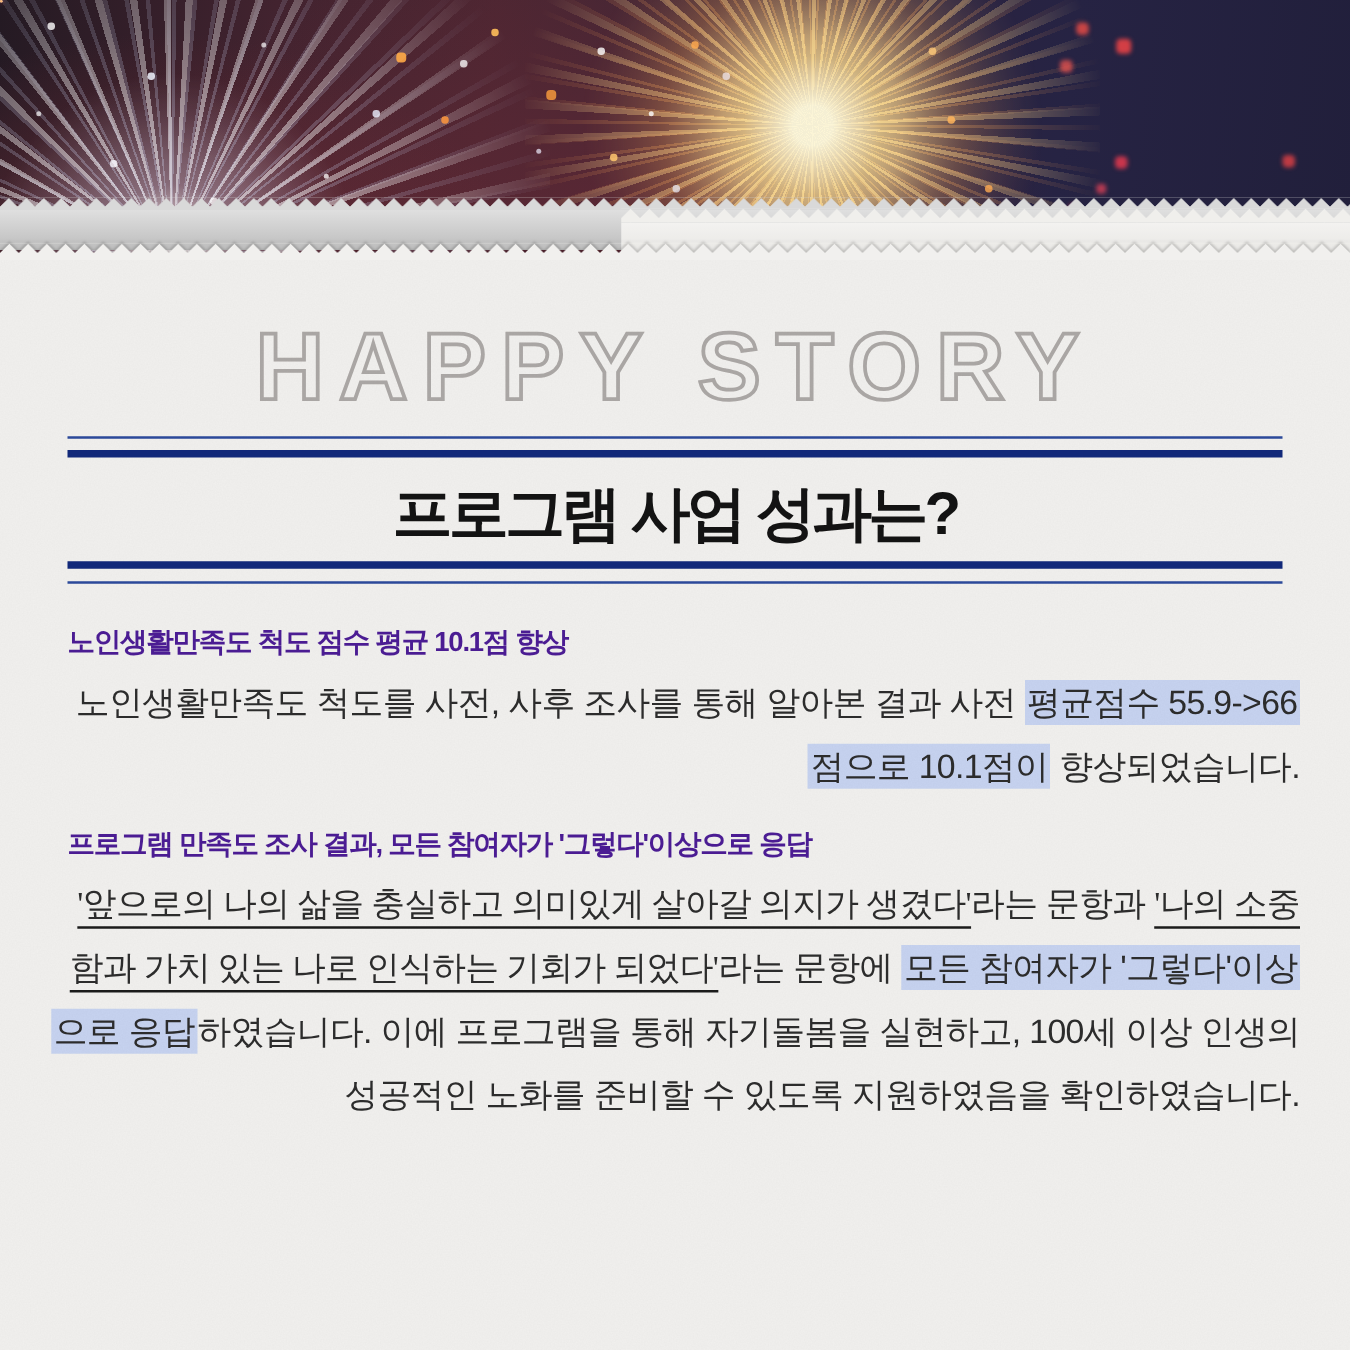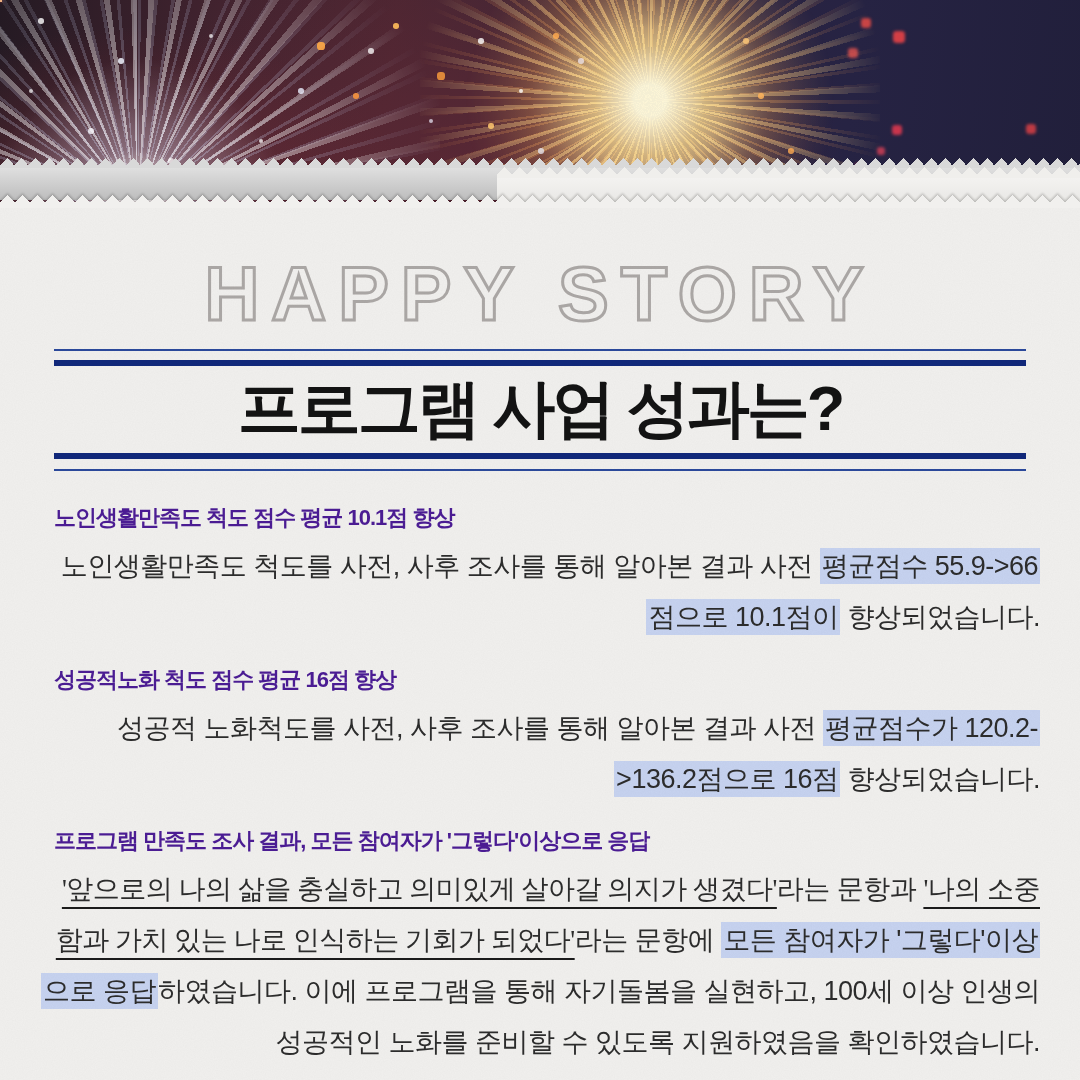--- a/index.html
+++ b/index.html
@@ -101,22 +101,22 @@
     font-size:76px;font-weight:700;letter-spacing:12px;
     color:transparent;-webkit-text-stroke:3px #aca8a6;
   }
   .rule{margin:0 54px;}
   .rule .thin{height:2px;background:#2c4a9c;}
   .rule .thick{height:6px;background:#12297b;}
   .rule-top{margin-top:12px;}
   .rule-top .thick{margin-top:9px;}
   .rule-bottom .thin{margin-top:10px;}
   .title{
-    margin:8px 20px 10px;text-align:center;
-    font-size:63px;font-weight:900;letter-spacing:-3px;color:#141414;
+    margin:20px 20px 10px;text-align:center;
+    font-size:48px;font-weight:900;letter-spacing:-3px;color:#141414;
     line-height:1.1;
   }
 
   .sections{padding:10px 40px 0;}
   .section .heading{
     margin:22px 0 8px 14px;
     font-size:22px;font-weight:700;color:#4c1d95;letter-spacing:-1px;
   }
   .section .body{
     margin:0 0 12px 0;
@@ -173,24 +173,20 @@
       <div class="thick"></div>
       <div class="thin"></div>
     </div>
 
     <div class="sections">
   <section class="section">
     <h2 class="heading">노인생활만족도 척도 점수 평균 10.1점 향상</h2>
     <p class="body"><span>노인생활만족도 척도를 사전, 사후 조사를 통해 알아본 결과 사전 </span><span class="hl">평균점수 55.9-&gt;66점으로 10.1점이</span><span> 향상되었습니다.</span></p>
   </section>
 
-  <section class="section">
-    <h2 class="heading">성공적노화 척도 점수 평균 16점 향상</h2>
-    <p class="body"><span>성공적 노화척도를 사전, 사후 조사를 통해 알아본 결과 사전 </span><span class="hl">평균점수가 120.2-&gt;136.2점으로 16점</span><span> 향상되었습니다.</span></p>
-  </section>
 
   <section class="section">
     <h2 class="heading">프로그램 만족도 조사 결과, 모든 참여자가 '그렇다'이상으로 응답</h2>
     <p class="body"><span class="ul">'앞으로의 나의 삶을 충실하고 의미있게 살아갈 의지가 생겼다'</span><span>라는 문항과 </span><span class="ul">'나의 소중함과 가치 있는 나로 인식하는 기회가 되었다'</span><span>라는 문항에 </span><span class="hl">모든 참여자가 '그렇다'이상으로 응답</span><span>하였습니다. 이에 프로그램을 통해 자기돌봄을 실현하고, 100세 이상 인생의 성공적인 노화를 준비할 수 있도록 지원하였음을 확인하였습니다.</span></p>
   </section>
 </div>
   </div>
 </div>
 
 </body></html>

